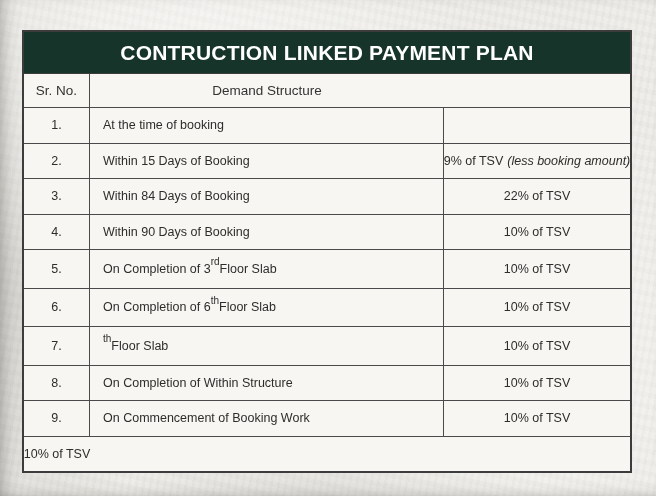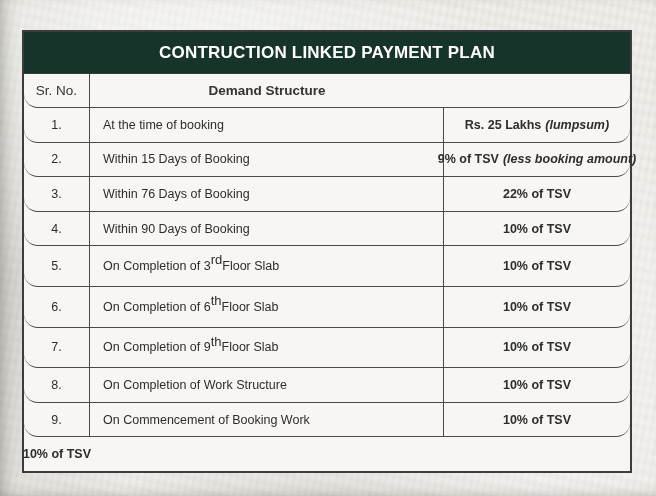--- a/index.html
+++ b/index.html
@@ -37,29 +37,28 @@
   .title-bar {
     height: 42px;
     flex: 0 0 42px;
     display: flex;
     align-items: center;
     justify-content: center;
     border-bottom: 1px solid #3c3c3c;
   }
   .title-bar h1 {
     color: #ffffff;
-    font-size: 17px;
+    font-size: 21px;
     font-weight: 700;
     letter-spacing: 0.2px;
   }
   .grid-row {
     display: grid;
     grid-template-columns: 66px 354px 1fr;
     align-items: stretch;
-    border-radius: 14px;
   }
   .header-row {
     flex: 0 0 34px;
     height: 34px;
     border-bottom: 1px solid #4a4a4a;
     font-size: 13.5px;
     color: #333331;
   }
   .body-rows {
     flex: 1 1 auto;
@@ -75,23 +74,23 @@
   .data-row:last-child { border-bottom: none; }
   .cell {
     display: flex;
     align-items: center;
     padding: 0 10px;
     min-width: 0;
     white-space: nowrap;
   }
   .cell.c-sr { justify-content: center; border-right: 1px solid #4a4a4a; }
   .cell.c-milestone { justify-content: flex-start; border-right: 1px solid #4a4a4a; padding-left: 13px; }
-  .cell.c-demand { justify-content: center; font-weight: bold; }
+  .cell.c-demand { justify-content: center; }
   .sup {
-    font-size: 13px;
+    font-size: 10px;
     line-height: 1;
     align-self: flex-start;
     margin-top: 7px;
   }
   .demand-italic { font-style: italic; margin-left: 4px; }
   .demand-italic:empty { margin-left: 0; }
   .sup:empty { margin-top: 0; }
 </style>
 </head>
 <body>
@@ -111,24 +110,20 @@
     <div class="body-rows" id="body-rows">
   <div class="grid-row data-row">
     <div class="cell c-sr">
             <span class="sr-text">1.</span>
           </div>
     <div class="cell c-milestone">
       <span class="m1">At the time of booking</span>
             <span class="sup"></span>
             <span class="m2"></span>
     </div>
-    <div class="cell c-demand">
-      <span class="d1">Rs. 25 Lakhs</span>
-            <span class="demand-italic">(lumpsum)</span>
-    </div>
   </div>
 
   <div class="grid-row data-row">
     <div class="cell c-sr">
             <span class="sr-text">2.</span>
           </div>
     <div class="cell c-milestone">
       <span class="m1">Within 15 Days of Booking</span>
             <span class="sup"></span>
             <span class="m2"></span>
@@ -137,21 +132,21 @@
       <span class="d1">9% of TSV</span>
             <span class="demand-italic">(less booking amount)</span>
     </div>
   </div>
 
   <div class="grid-row data-row">
     <div class="cell c-sr">
             <span class="sr-text">3.</span>
           </div>
     <div class="cell c-milestone">
-      <span class="m1">Within 76 Days of Booking</span>
+      <span class="m1">Within 84 Days of Booking</span>
             <span class="sup"></span>
             <span class="m2"></span>
     </div>
     <div class="cell c-demand">
       <span class="d1">22% of TSV</span>
             <span class="demand-italic"></span>
     </div>
   </div>
 
   <div class="grid-row data-row">
@@ -197,36 +192,35 @@
       <span class="d1">10% of TSV</span>
             <span class="demand-italic"></span>
     </div>
   </div>
 
   <div class="grid-row data-row">
     <div class="cell c-sr">
             <span class="sr-text">7.</span>
           </div>
     <div class="cell c-milestone">
-      <span class="m1">On Completion of 9</span>
             <span class="sup">th</span>
             <span class="m2"> Floor Slab</span>
     </div>
     <div class="cell c-demand">
       <span class="d1">10% of TSV</span>
             <span class="demand-italic"></span>
     </div>
   </div>
 
   <div class="grid-row data-row">
     <div class="cell c-sr">
             <span class="sr-text">8.</span>
           </div>
     <div class="cell c-milestone">
-      <span class="m1">On Completion of Work Structure</span>
+      <span class="m1">On Completion of Within Structure</span>
             <span class="sup"></span>
             <span class="m2"></span>
     </div>
     <div class="cell c-demand">
       <span class="d1">10% of TSV</span>
             <span class="demand-italic"></span>
     </div>
   </div>
 
   <div class="grid-row data-row">

